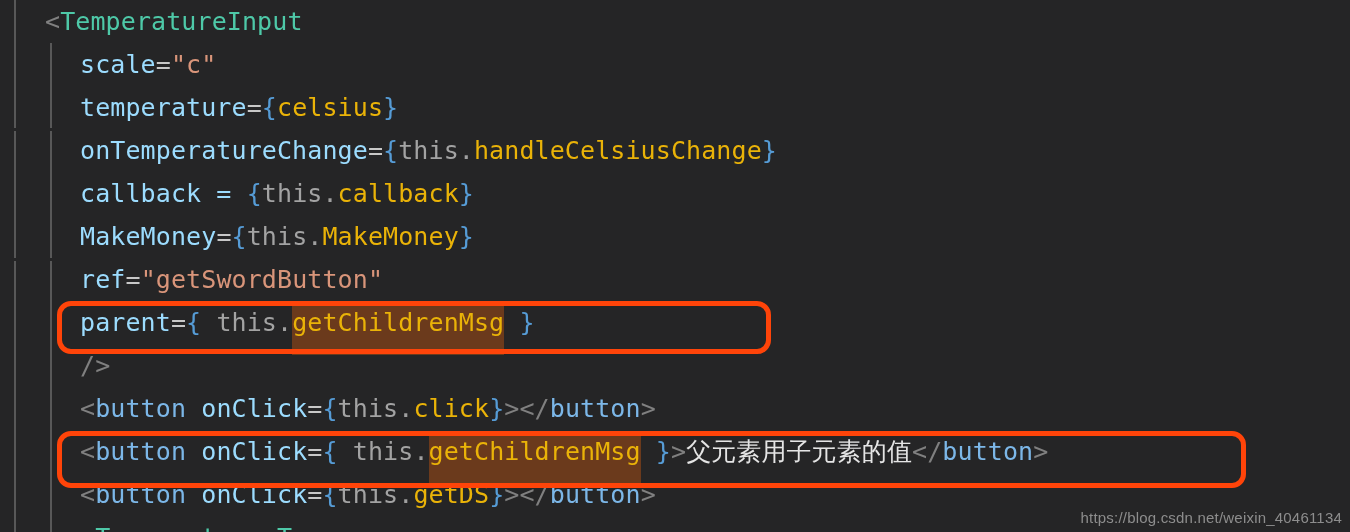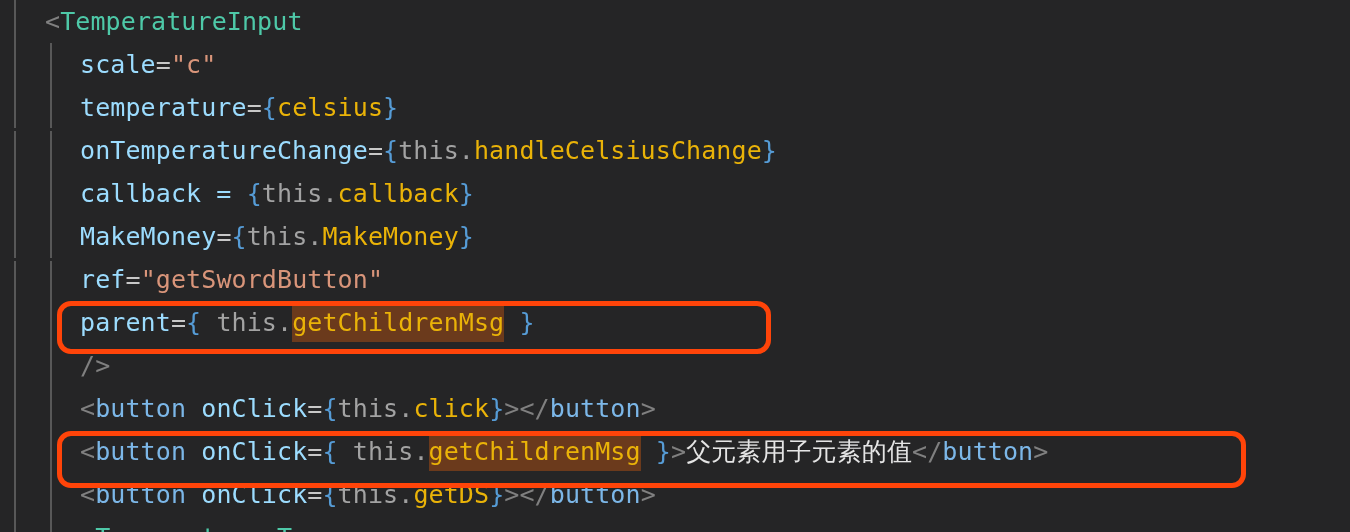--- a/index.html
+++ b/index.html
@@ -50,21 +50,21 @@
   .t-attr    { color: #9cdcfe; }
   .t-eq      { color: #c8c8c8; }
   .t-str     { color: #d9957a; }
   .t-brace   { color: #569cd6; }
   .t-this    { color: #a3a3a3; }
   .t-prop    { color: #eab308; }
   .t-dot     { color: #a0a0a0; }
   .t-text    { color: #e5e5e5; }
   .hl {
     background: #6b3a1c;
-    padding: 3px 0 5px 0;
+    padding: 3px 0 18px 0;
   }
 
   
   .anno-box {
     position: absolute;
     border: 5px solid #ff4409;
     border-radius: 14px;
     box-sizing: border-box;
     pointer-events: none;
   }
@@ -94,13 +94,14 @@
       <div class="guide" style="left: 50px; top: 261px; height: 271px;"></div>
     </div>
 
   <div class="code" id="code"><div class="line" style="top: 0px; padding-left: 45px;"><span class="t-punct">&lt;</span><span class="t-tag">TemperatureInput</span></div><div class="line" style="top: 43px; padding-left: 80px;"><span class="t-attr">scale</span><span class="t-eq">=</span><span class="t-str">"c"</span></div><div class="line" style="top: 86px; padding-left: 80px;"><span class="t-attr">temperature</span><span class="t-eq">=</span><span class="t-brace">{</span><span class="t-prop">celsius</span><span class="t-brace">}</span></div><div class="line" style="top: 129px; padding-left: 80px;"><span class="t-attr">onTemperatureChange</span><span class="t-eq">=</span><span class="t-brace">{</span><span class="t-this">this</span><span class="t-dot">.</span><span class="t-prop">handleCelsiusChange</span><span class="t-brace">}</span></div><div class="line" style="top: 172px; padding-left: 80px;"><span class="t-attr">callback = </span><span class="t-brace">{</span><span class="t-this">this</span><span class="t-dot">.</span><span class="t-prop">callback</span><span class="t-brace">}</span></div><div class="line" style="top: 215px; padding-left: 80px;"><span class="t-attr">MakeMoney</span><span class="t-eq">=</span><span class="t-brace">{</span><span class="t-this">this</span><span class="t-dot">.</span><span class="t-prop">MakeMoney</span><span class="t-brace">}</span></div><div class="line" style="top: 258px; padding-left: 80px;"><span class="t-attr">ref</span><span class="t-eq">=</span><span class="t-str">"getSwordButton"</span></div><div class="line" style="top: 301px; padding-left: 80px;"><span class="t-attr">parent</span><span class="t-eq">=</span><span class="t-brace">{ </span><span class="t-this">this</span><span class="t-dot">.</span><span class="t-prop hl">getChildrenMsg</span><span class="t-brace"> }</span></div><div class="line" style="top: 344px; padding-left: 80px;"><span class="t-punct">/&gt;</span></div><div class="line" style="top: 387px; padding-left: 80px;"><span class="t-punct">&lt;</span><span class="t-tagb">button</span><span class="t-text"> </span><span class="t-attr">onClick</span><span class="t-eq">=</span><span class="t-brace">{</span><span class="t-this">this</span><span class="t-dot">.</span><span class="t-prop">click</span><span class="t-brace">}</span><span class="t-punct">&gt;&lt;/</span><span class="t-tagb">button</span><span class="t-punct">&gt;</span></div><div class="line" style="top: 430px; padding-left: 80px;"><span class="t-punct">&lt;</span><span class="t-tagb">button</span><span class="t-text"> </span><span class="t-attr">onClick</span><span class="t-eq">=</span><span class="t-brace">{ </span><span class="t-this">this</span><span class="t-dot">.</span><span class="t-prop hl">getChildrenMsg</span><span class="t-brace"> }</span><span class="t-punct">&gt;</span><span class="t-text">父元素用子元素的值</span><span class="t-punct">&lt;/</span><span class="t-tagb">button</span><span class="t-punct">&gt;</span></div><div class="line" style="top: 473px; padding-left: 80px;"><span class="t-punct">&lt;</span><span class="t-tagb">button</span><span class="t-text"> </span><span class="t-attr">onClick</span><span class="t-eq">=</span><span class="t-brace">{</span><span class="t-this">this</span><span class="t-dot">.</span><span class="t-prop">getDS</span><span class="t-brace">}</span><span class="t-punct">&gt;&lt;/</span><span class="t-tagb">button</span><span class="t-punct">&gt;</span></div><div class="line" style="top: 516px; padding-left: 80px;"><span class="t-punct">&lt;</span><span class="t-tag">Temperature</span><span class="t-text"> </span><span class="t-tag">Temper</span></div></div>
 
   <div id="annos">
       <div class="anno-box" style="left: 57px; top: 301px; width: 714px; height: 53px; border-color: rgb(255, 68, 9);"></div>
       <div class="anno-box" style="left: 57px; top: 431px; width: 1189px; height: 57px; border-color: rgb(255, 68, 9);"></div>
     </div>
 
+  <div class="watermark">https://blog.csdn.net/weixin_40461134</div>
 </div>
 
 </body></html>

